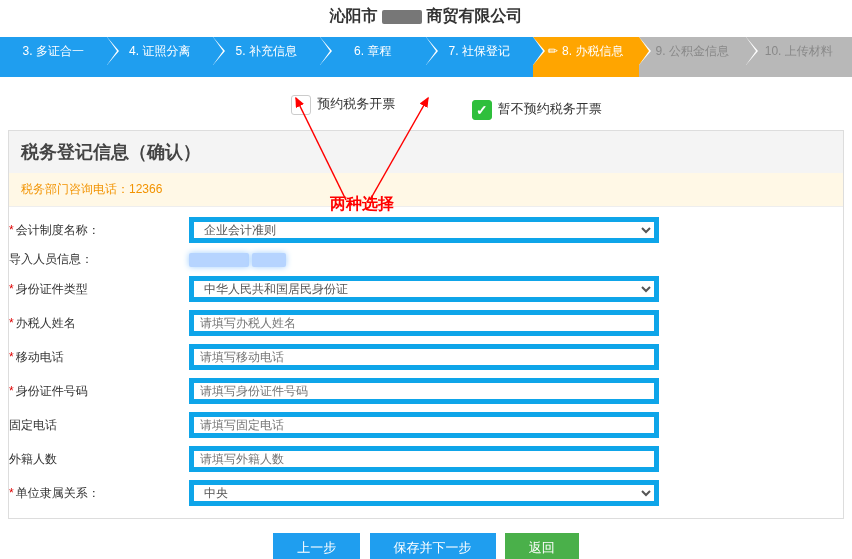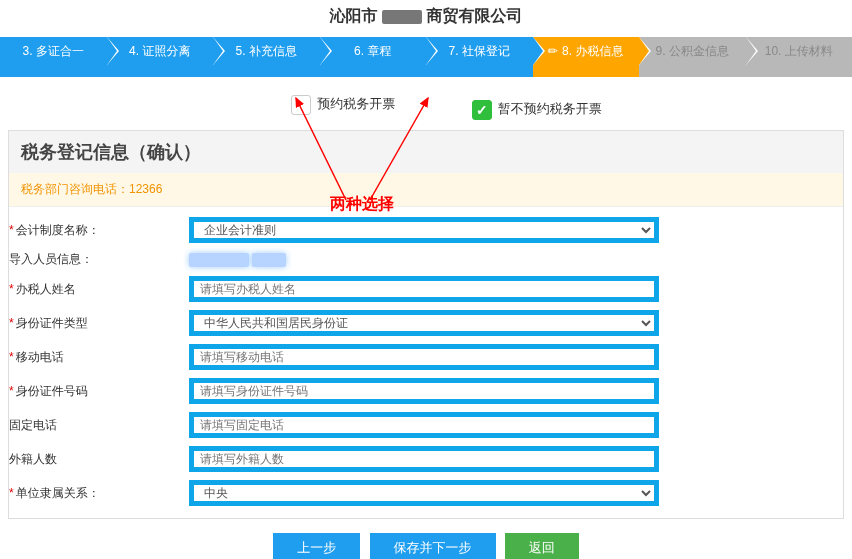--- a/index.html
+++ b/index.html
@@ -107,27 +107,27 @@
 
     <div class="row">
       <div class="lbl">导入人员信息：</div>
       <div class="ctl import-line">
         <span class="import-redact"></span>
         <span class="import-redact" style="width:34px"></span>
       </div>
     </div>
 
     <div class="row">
-      <div class="lbl"><span class="req">*</span><span>办税人姓名</span></div>
-      <div class="ctl"><input type="text" placeholder="请填写办税人姓名" style=""></div>
+      <div class="lbl"><span class="req">*</span><span>身份证件类型</span></div>
+      <div class="ctl"><select><option>中华人民共和国居民身份证</option></select></div>
     </div>
 
     <div class="row">
-      <div class="lbl"><span class="req">*</span><span>身份证件类型</span></div>
-      <div class="ctl"><select><option>中华人民共和国居民身份证</option></select></div>
+      <div class="lbl"><span class="req">*</span><span>办税人姓名</span></div>
+      <div class="ctl"><input type="text" placeholder="请填写办税人姓名" style=""></div>
     </div>
 
     <div class="row">
       <div class="lbl"><span class="req">*</span><span>移动电话</span></div>
       <div class="ctl"><input type="text" placeholder="请填写移动电话" style=""></div>
     </div>
 
     <div class="row">
       <div class="lbl"><span class="req">*</span><span>身份证件号码</span></div>
       <div class="ctl"><input type="text" placeholder="请填写身份证件号码" style=""></div>

